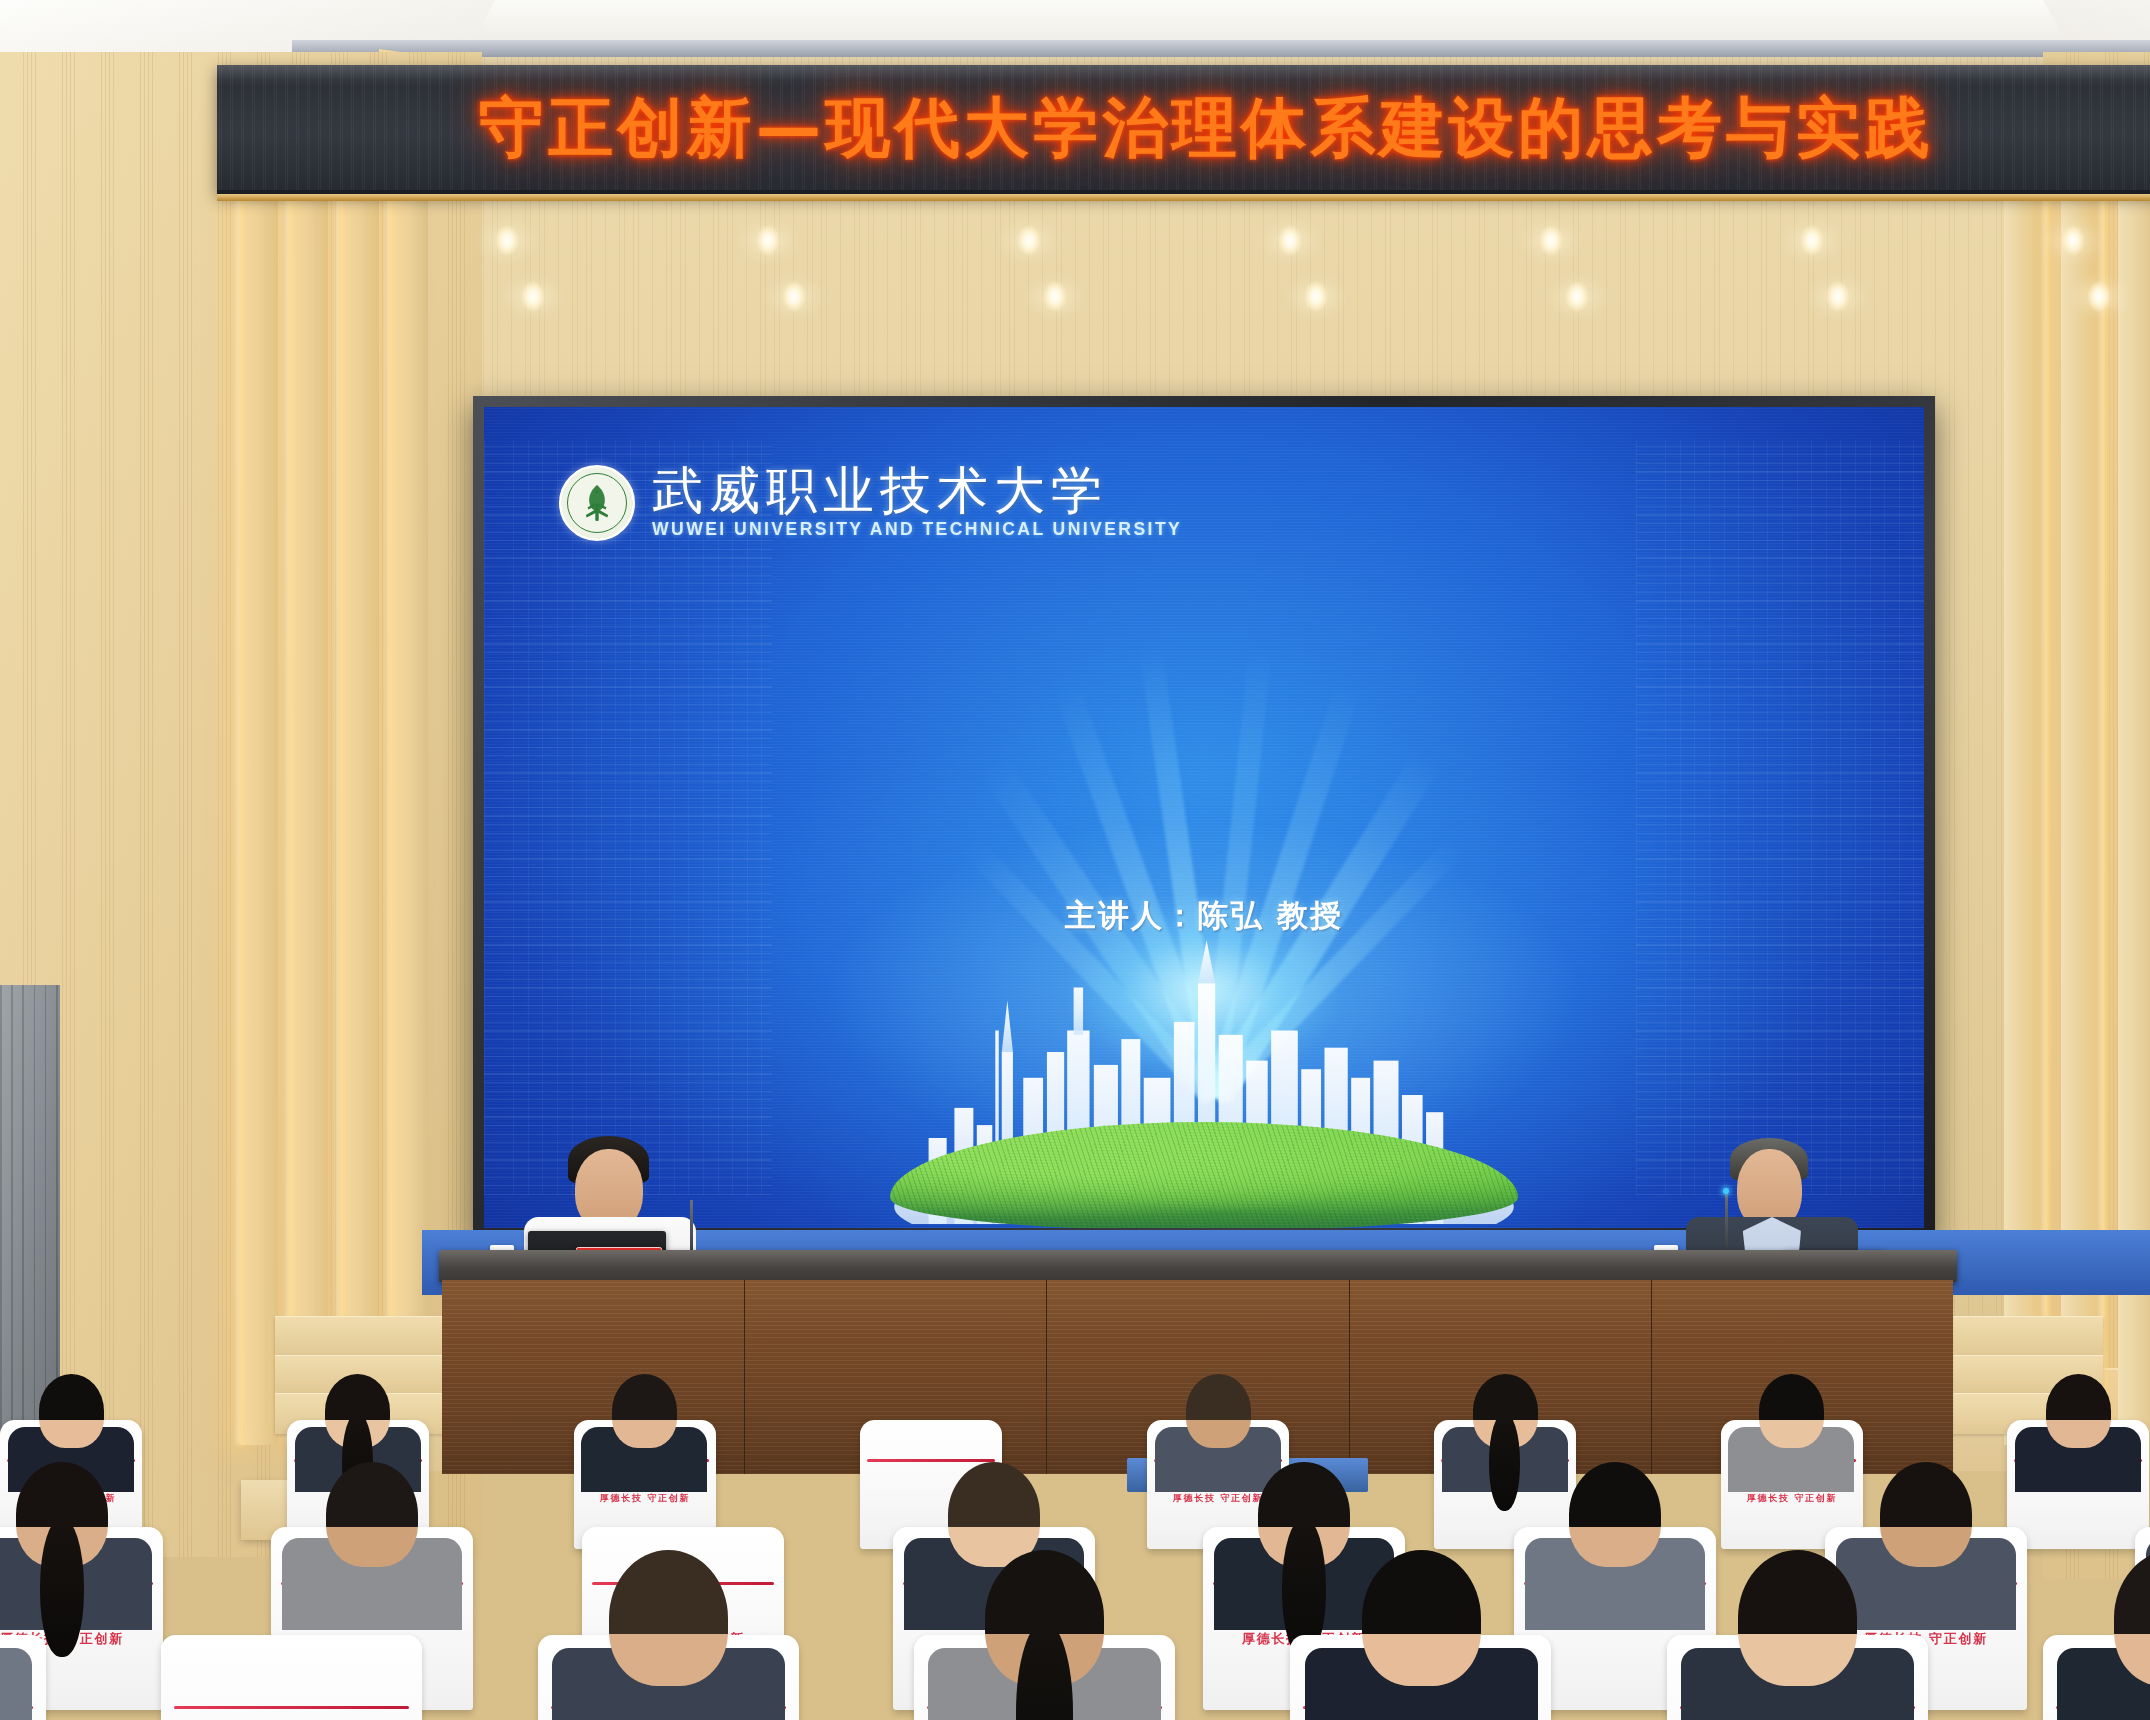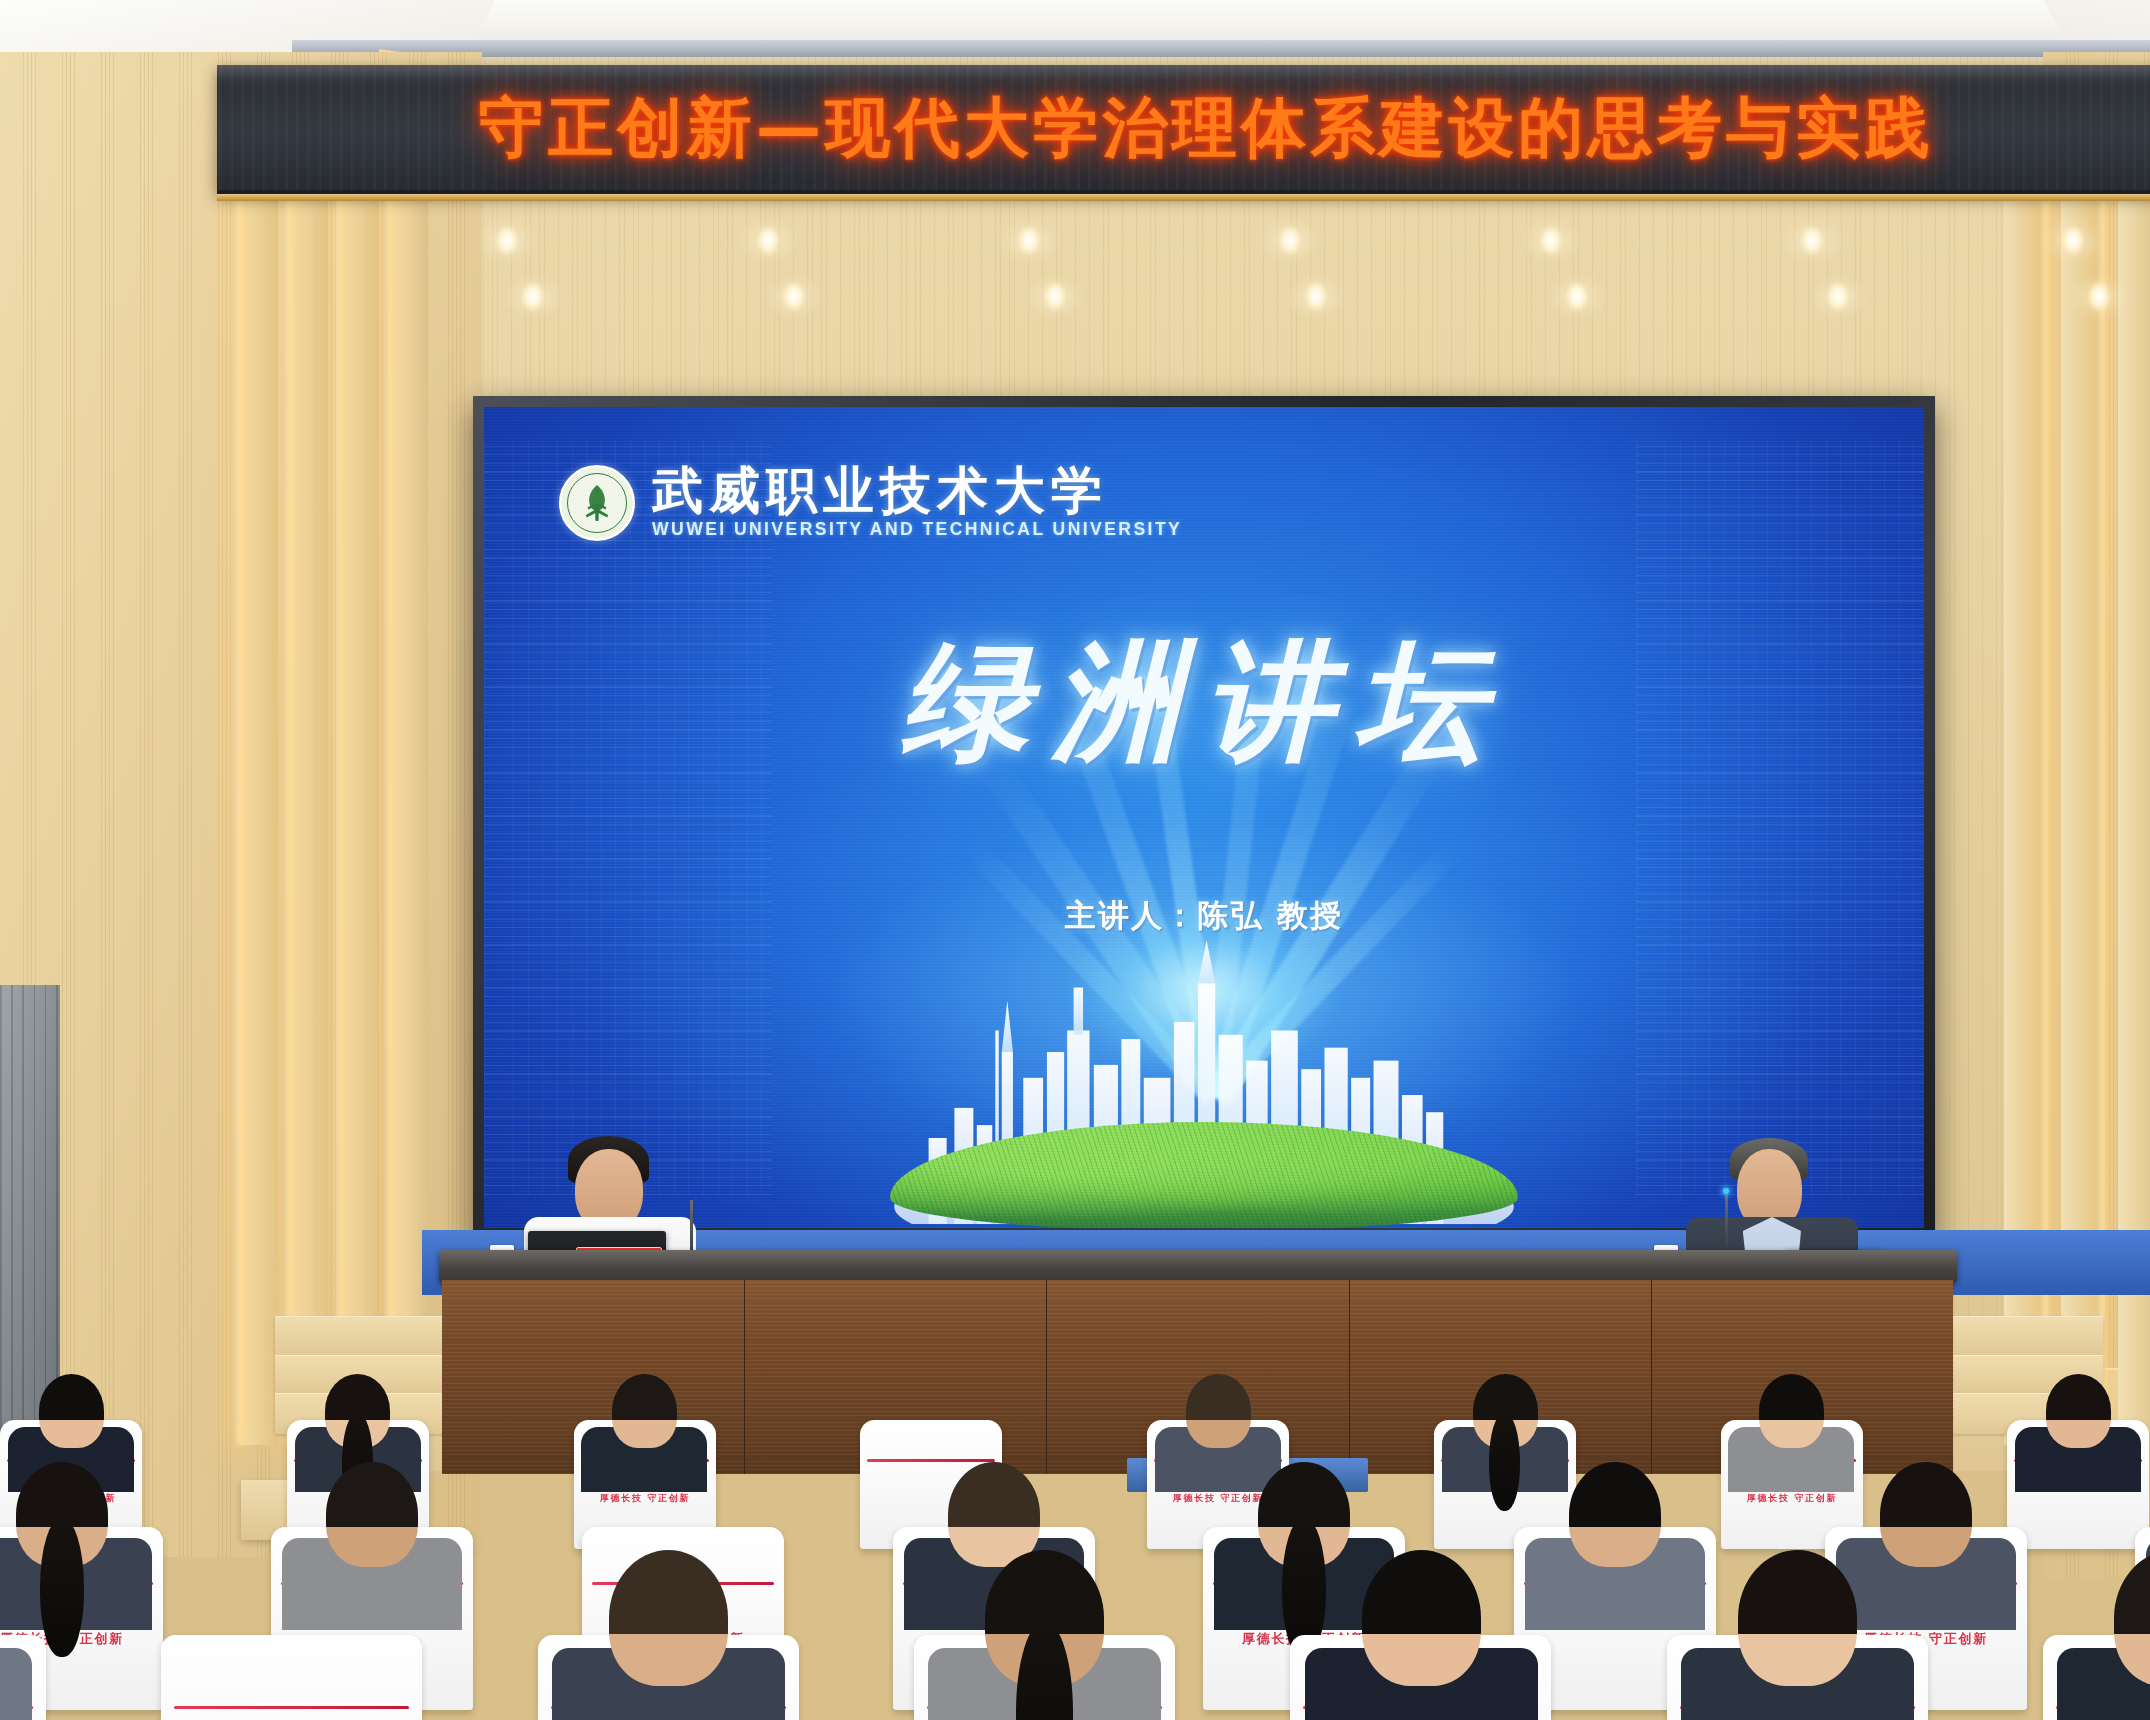--- a/index.html
+++ b/index.html
@@ -179,21 +179,21 @@
   .seal-ring{
     position:absolute;inset:6px;border-radius:50%;
     border:1.3px solid #2e7d3a;
   }
   .seal-tree{
     position:absolute;left:50%;top:50%;transform:translate(-50%,-50%);
   }
   .logo-text{display:flex;flex-direction:column;gap:2.6px;}
   .logo-cn{
     font-family:"DejaVu Serif","Liberation Serif",serif;
-    font-weight:bold;font-size:51px;color:#fff;letter-spacing:6px;
+    font-weight:normal;font-size:51px;color:#fff;letter-spacing:6px;
     text-shadow:0 0 6.9px rgba(180,230,255,.6), 0.9px 1.3px 3.4px rgba(0,30,90,.5);
     line-height:1;
   }
   .logo-en{
     font-size:17.6px;font-weight:bold;color:#d8efff;letter-spacing:2.4px;
     text-shadow:0 0 4.3px rgba(160,225,255,.6);
   }
   .scr-title{
     position:absolute;left:50%;top:36%;transform:translate(-50%,-50%);
     font-family:"DejaVu Serif","Liberation Serif",serif;
@@ -528,21 +528,20 @@
             </g>
             <circle cx="56" cy="30" r="4" fill="#2e7d3a"></circle>
           </svg>
         </div>
         <div class="logo-text">
           <div class="logo-cn">武威职业技术大学</div>
           <div class="logo-en">WUWEI UNIVERSITY AND TECHNICAL UNIVERSITY</div>
         </div>
       </div>
 
-      <div class="scr-title">绿洲讲坛</div>
 
       <div class="scr-meta">
         <div>主讲人：陈弘  教授</div>
       </div>
 
     </div>
   </div>
 
   <div class="curtain" style="left:0px;top:985px;width:60px;height:508px;"></div>
 

